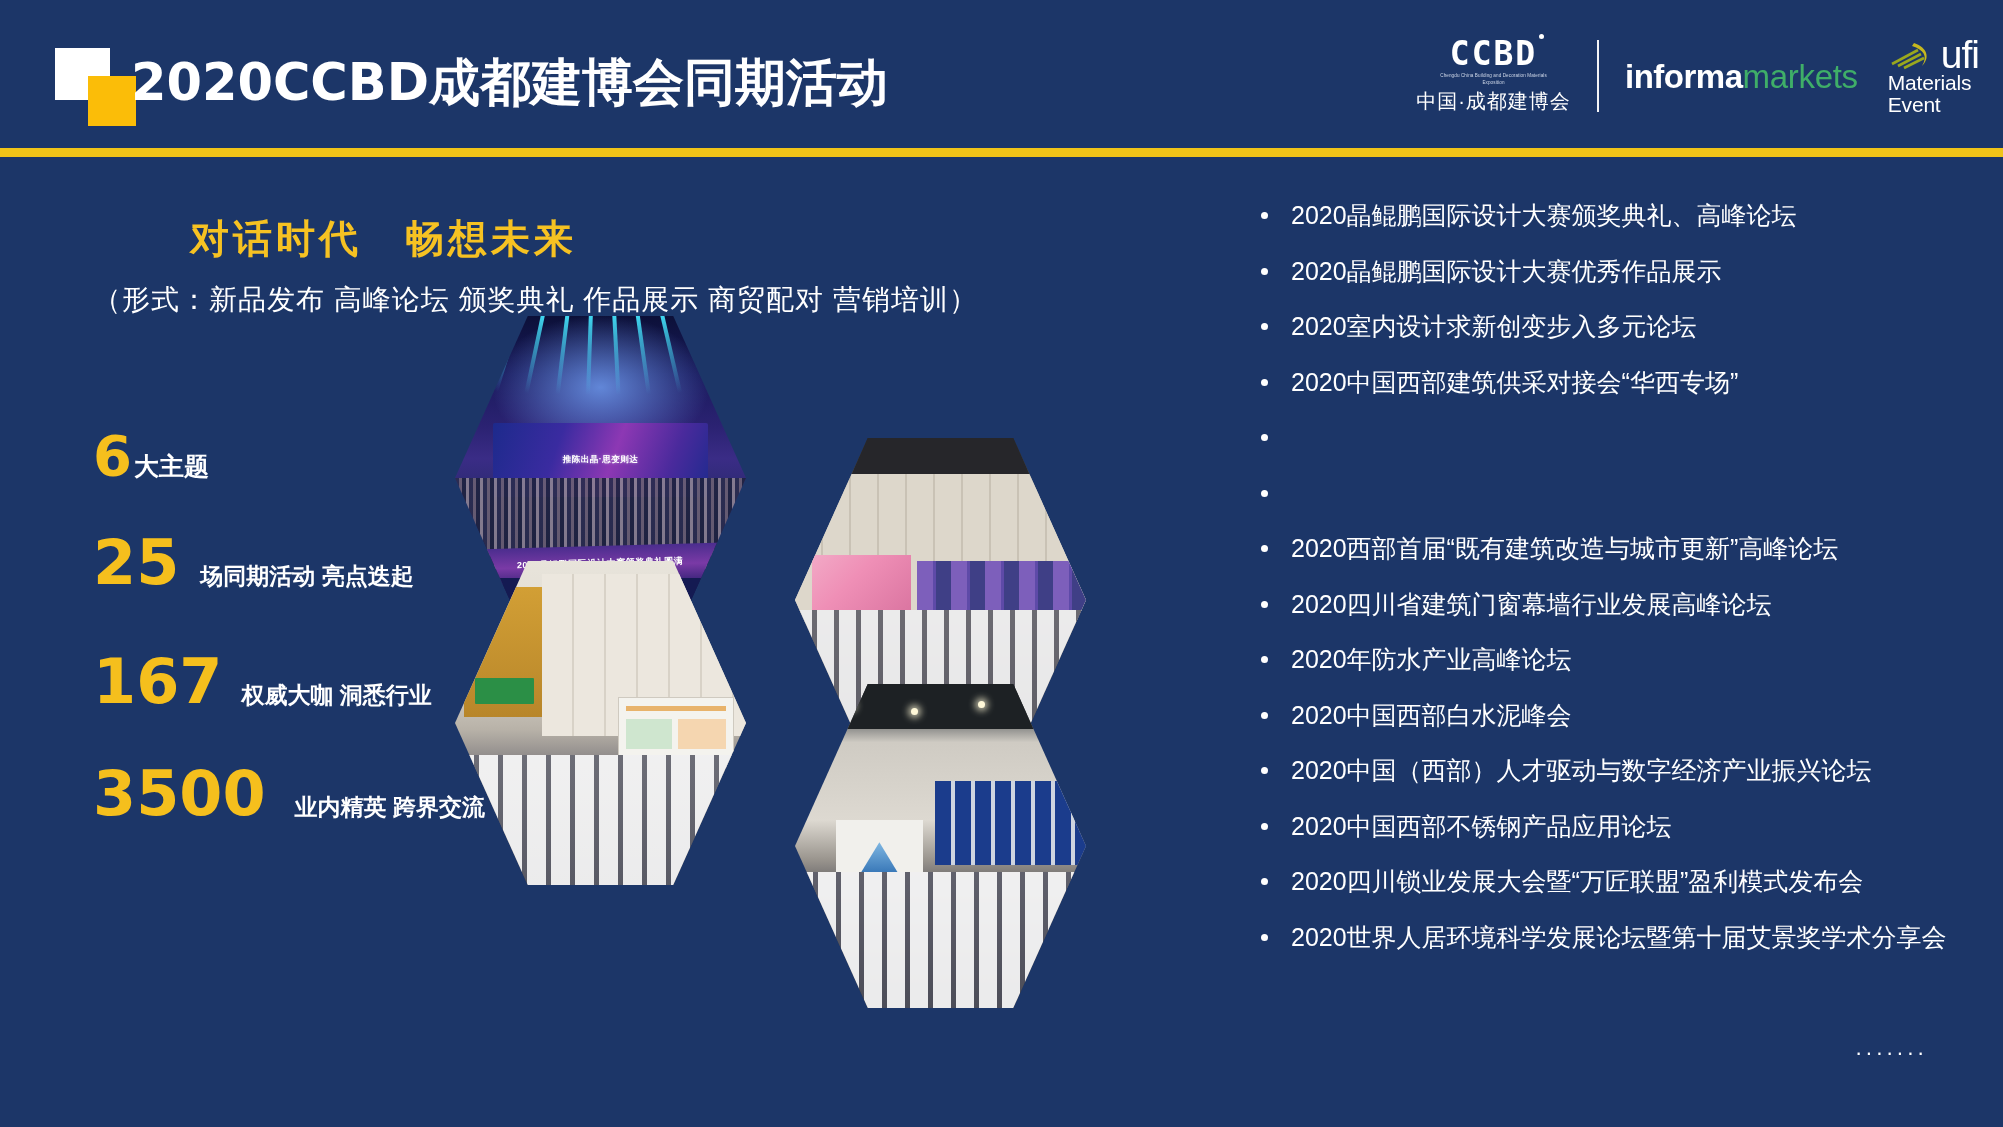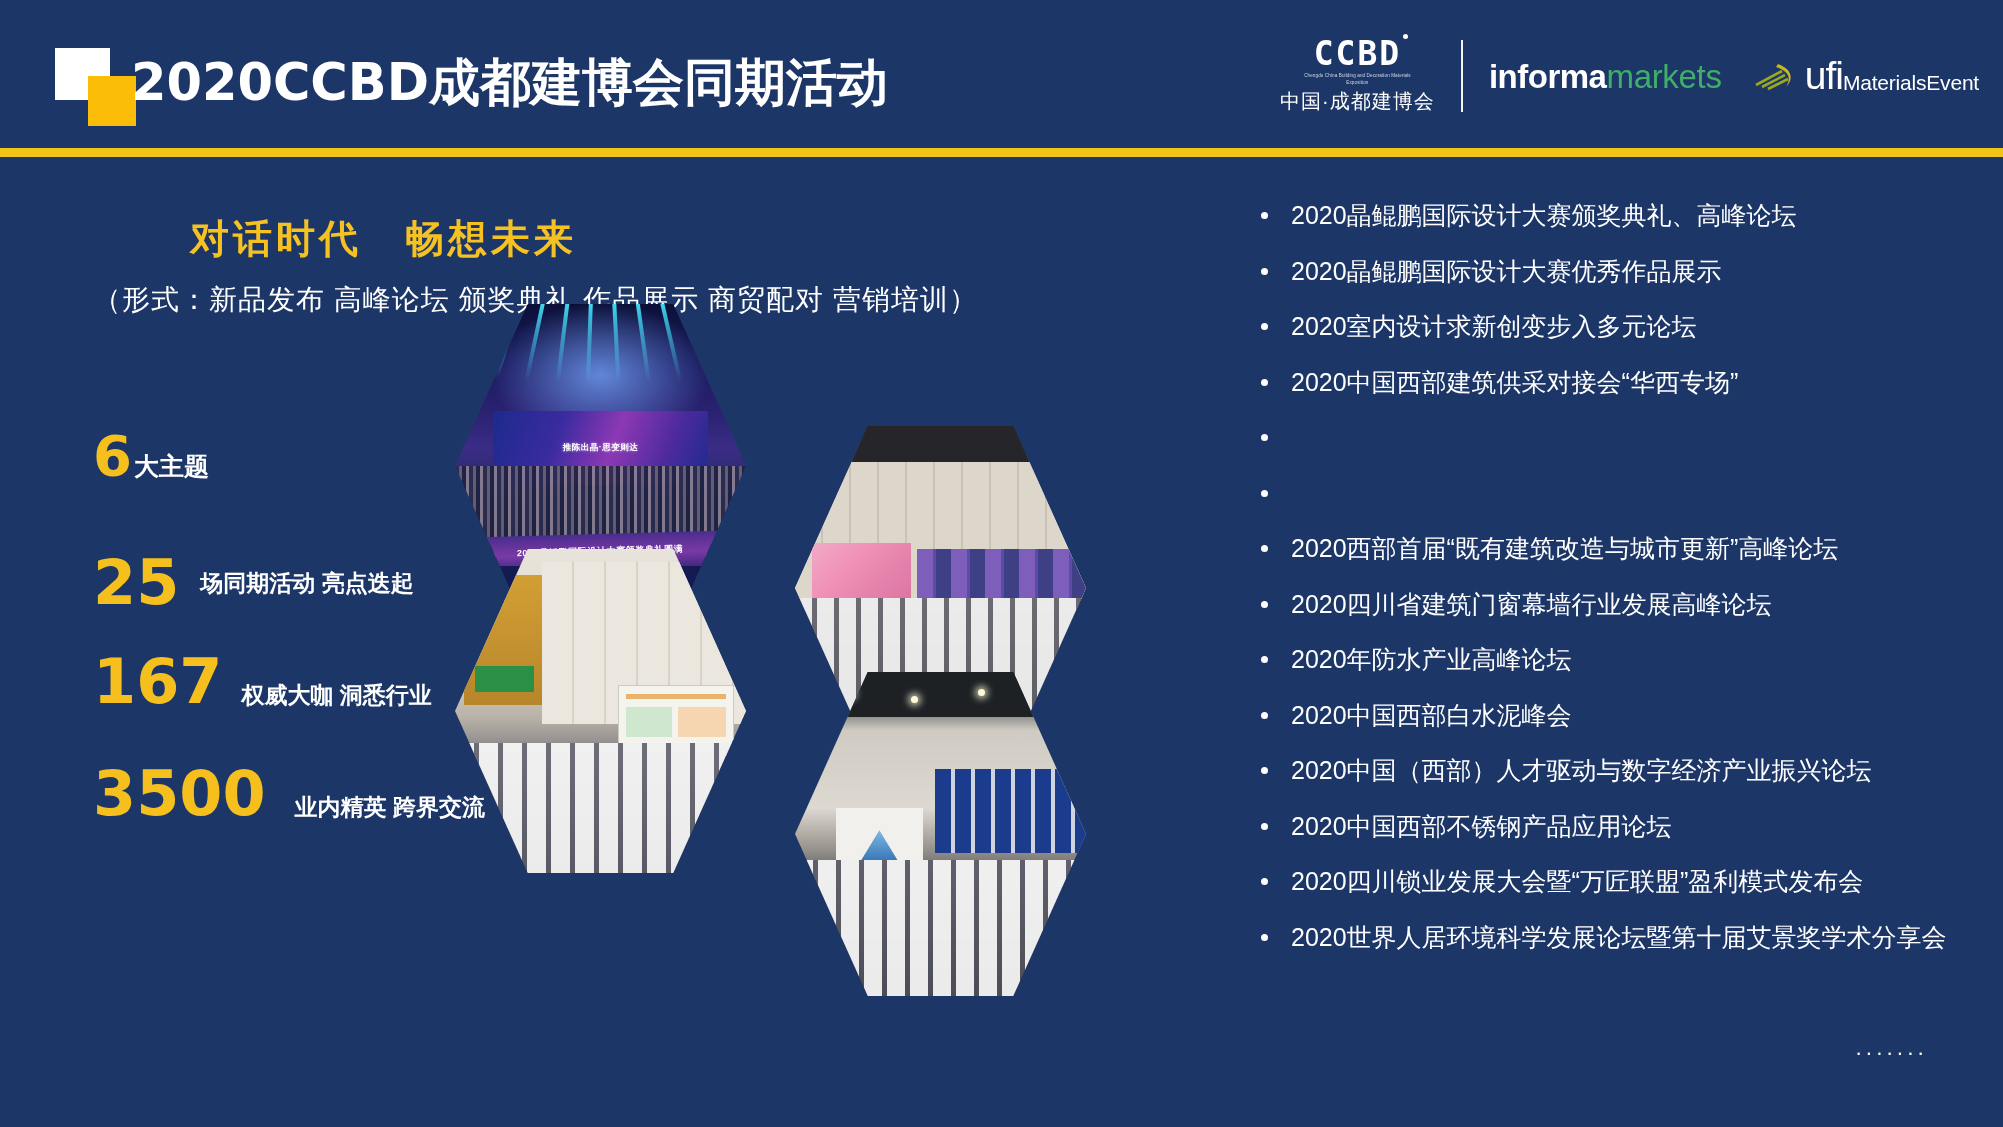--- a/index.html
+++ b/index.html
@@ -48,21 +48,21 @@
     font-size:4.6px; color:#cfd8e8; line-height:1.35; text-align:center;
     margin-top:3px; width:130px; letter-spacing:0.1px;
   }
   .ccbd-sub-cn {
     font-size:20px; font-weight:normal; color:#ffffff; margin-top:2px; letter-spacing:1px;
   }
   .logo-sep { width:2px; height:72px; background:#ffffff; margin:0 26px; opacity:.95; }
   .informa-logo { font-size:33px; line-height:1; white-space:nowrap; }
   .informa-a { color:#ffffff; font-weight:bold; letter-spacing:-0.5px; }
   .informa-b { color:#3fae68; font-weight:400; letter-spacing:-0.3px; }
-  .ufi-logo { margin-left:30px; display:flex; flex-direction:row; align-items:flex-end; }
+  .ufi-logo { margin-left:30px; display:flex; flex-direction:column; }
   .ufi-row { display:flex; align-items:center; }
   .ufi-swoosh { width:52px; height:30px; margin-right:1px; }
   .ufi-word { font-size:39px; color:#ffffff; line-height:.9; letter-spacing:-1px; }
   .ufi-appr { font-size:21px; color:#ffffff; line-height:1.02; letter-spacing:-0.2px; }
   .ufi-evt  { font-size:21px; color:#ffffff; line-height:1.02; letter-spacing:-0.2px; }
 
   
   #headline {
     position:absolute; left:190px; top:212px;
     font-size:39px; font-weight:bold; color:#f6c222;
@@ -79,34 +79,34 @@
   .stat-num {
     color:#f5bf1d; font-weight:bold; line-height:1;
     font-family:"DejaVu Sans","Liberation Sans",sans-serif;
   }
   .stat-label { color:#ffffff; font-weight:bold; white-space:nowrap; }
 
   #stat-0 { position:absolute; left:0;  top:0;   }
   #stat-0 .stat-num   { font-size:56px; }
   #stat-0 .stat-label { font-size:25px; margin-left:2px; }
 
-  #stat-1 { position:absolute; left:0;  top:124px;align-items:center; }
+  #stat-1 { position:absolute; left:0;  top:104px; }
   #stat-1 .stat-num   { font-size:62px; }
   #stat-1 .stat-label { font-size:23px; margin-left:21px; }
 
   #stat-2 { position:absolute; left:0;  top:223px; }
   #stat-2 .stat-num   { font-size:62px; }
   #stat-2 .stat-label { font-size:23px; margin-left:19px; }
 
   #stat-3 { position:absolute; left:0;  top:335px; }
   #stat-3 .stat-num   { font-size:62px; }
   #stat-3 .stat-label { font-size:23px; margin-left:29px; }
 
   
-  #hex-cluster { position:absolute; left:455px; top:304px; width:640px; height:790px; }
+  #hex-cluster { position:absolute; left:455px; top:316px; width:640px; height:790px; }
   .hex {
     position:absolute;
     -webkit-clip-path: polygon(25% 0%, 75% 0%, 100% 50%, 75% 100%, 25% 100%, 0% 50%);
     clip-path: polygon(25% 0%, 75% 0%, 100% 50%, 75% 100%, 25% 100%, 0% 50%);
     overflow:hidden;
   }
   .hex-inner { position:absolute; inset:0; }
 
   
   #hex-0 { left:0px;   top:0px;   width:291px; height:324px; }

